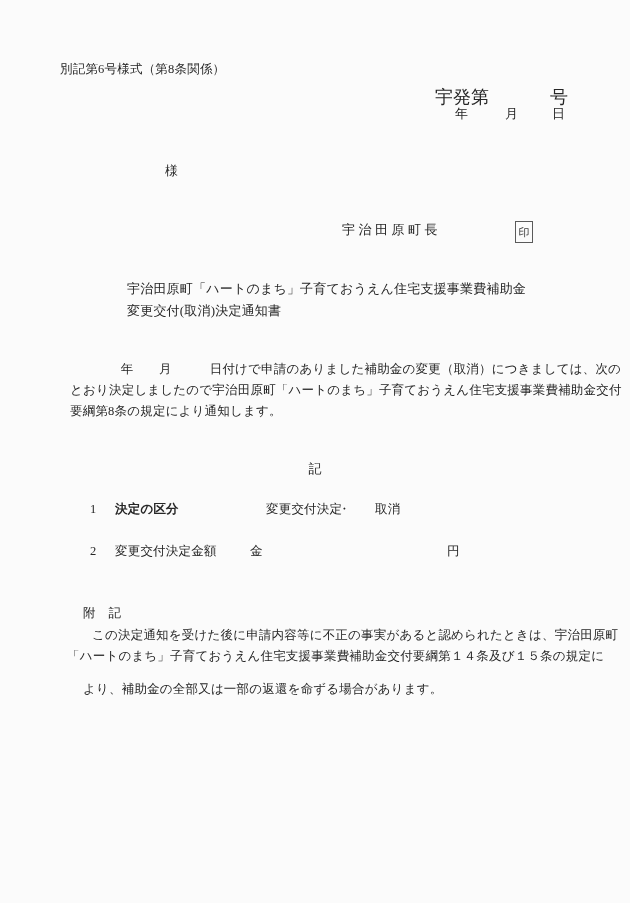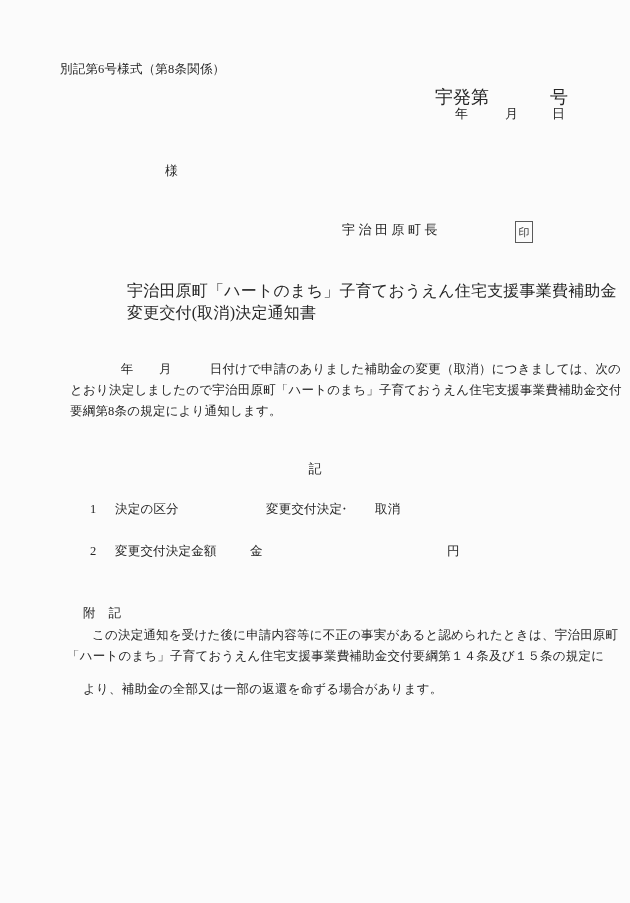--- a/index.html
+++ b/index.html
@@ -15,21 +15,21 @@
     overflow: hidden;
     background: #fbfbfb;
   }
   .line {
     position: absolute;
     white-space: pre;
     font-size: 12.5px;
     line-height: 1.25;
     letter-spacing: 0.2px;
   }
-  .title-line { font-size: 16px; }
+  .title-line { font-size: 13px; }
   .issuer-name {
     font-size: 13px;
     letter-spacing: 3.5px;
   }
   .seal-box {
     position: absolute;
     left: 515px; top: 221px;
     width: 16px; height: 20px;
     border: 1px solid #5a5a5a;
     display: flex; align-items: center; justify-content: center;
@@ -84,21 +84,21 @@
   <div class="line title-line" style="left:127px; top:303px;font-family:Liberation Serif, serif;">変更交付(取消)決定通知書</div>
 
   <div class="line" style="left:70px; top:383px;">とおり決定しましたので宇治田原町「ハートのまち」子育ておうえん住宅支援事業費補助金交付</div>
   <div class="line" style="left:70px; top:362px;">　　　　年　　月　　　日付けで申請のありました補助金の変更（取消）につきましては、次の</div>
   <div class="line" style="left:70px; top:404px;">要綱第8条の規定により通知します。</div>
 
   <div class="record-heading">記</div>
 
   <div class="line" style="left:0; top:502px; width:630px; height:18px;">
     <span class="item-part" style="left:90px;">1</span>
-    <span class="item-part" style="left:115px;">決定の区分</span>
+    <span class="item-part" style="left:115px;font-weight:bold;">決定の区分</span>
     <span class="item-part" style="left:266px;">変更交付決定</span>
     <span class="item-part" style="left:338px;">・</span>
     <span class="item-part" style="left:375px;text-align:center;">取消</span>
   </div>
 
   <div class="line" style="left:0; top:544px; width:630px; height:18px;">
     <span class="item-part" style="left:90px;">2</span>
     <span class="item-part" style="left:115px;">変更交付決定金額</span>
     <span class="item-part" style="left:250px;">金</span>
     <span class="item-part" style="left:447px;">円</span>

